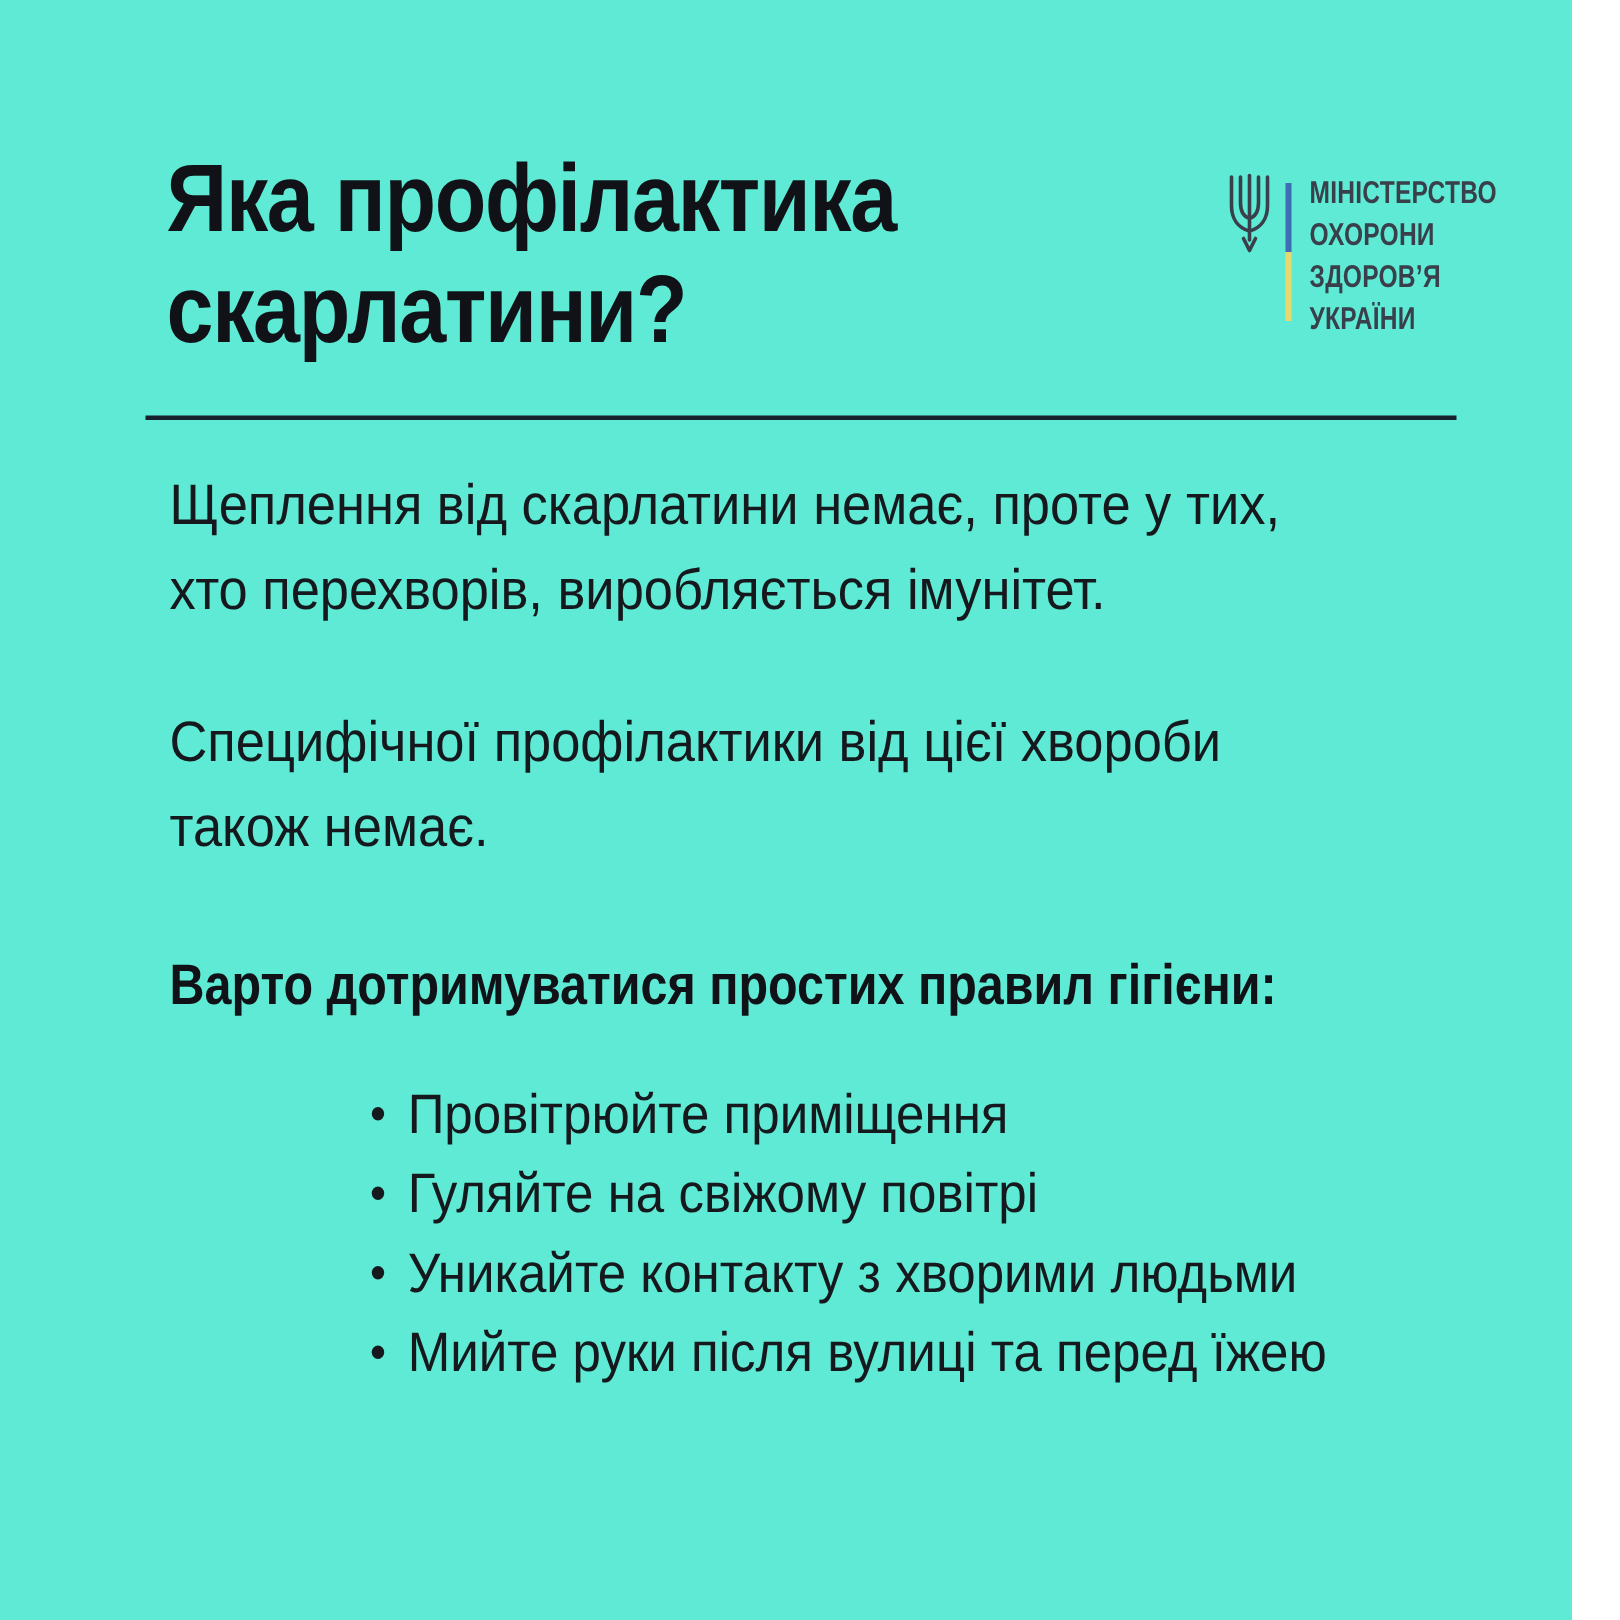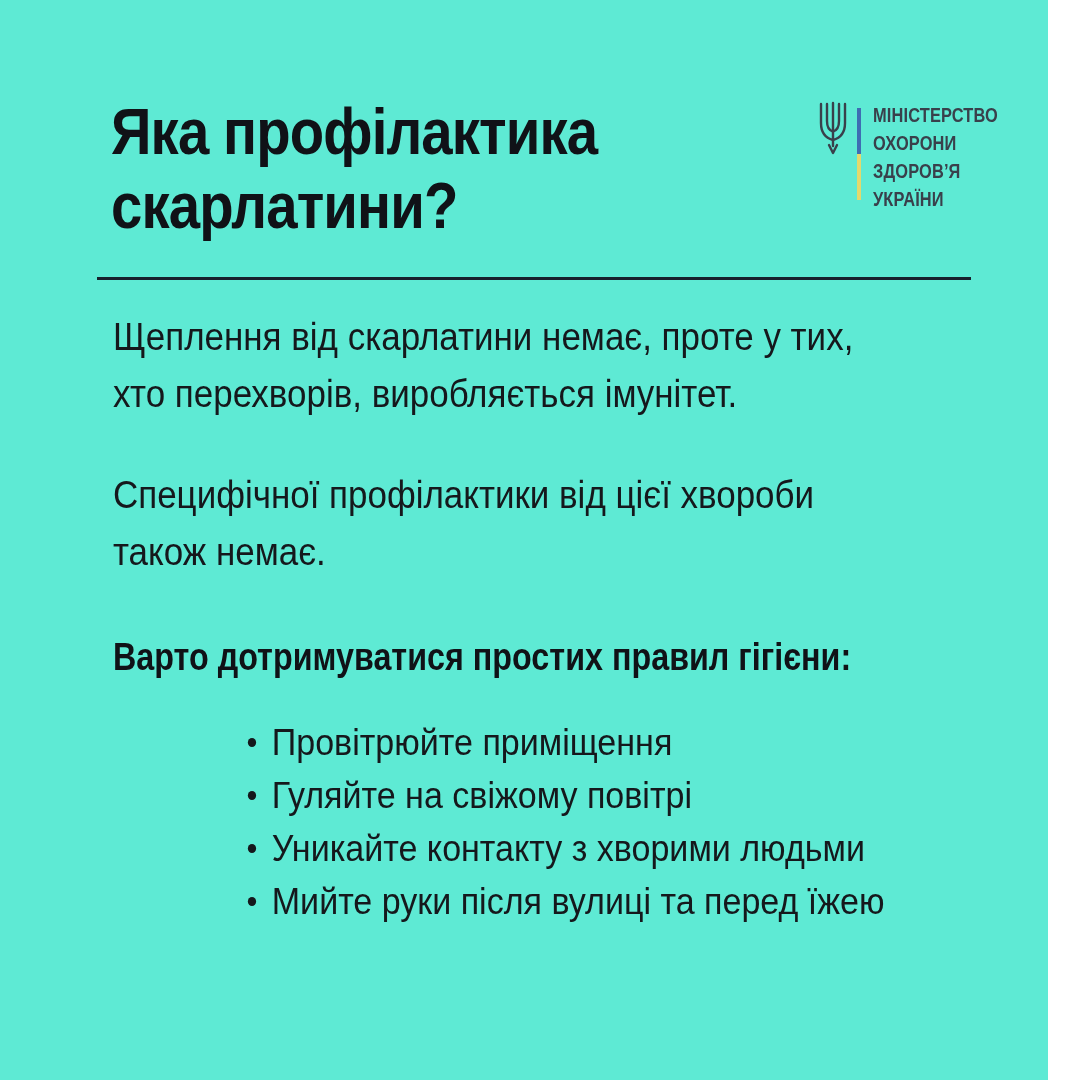--- a/index.html
+++ b/index.html
@@ -27,21 +27,21 @@
     white-space: pre-line;
     transform: scaleX(0.88);
     transform-origin: 0 0;
     font-stretch: condensed;
   }
 
   
   .logo {
     position: absolute;
     left: 813px;
-    top: 98px;
+    top: 112px;
     display: flex;
     align-items: flex-start;
   }
   .logo .trident { display: block; margin-top: 2px; }
   .logo .flagbar {
     width: 4px;
     height: 92px;
     margin-left: 4px;
     margin-top: 10px;
     background: linear-gradient(to bottom, #3E6DB3 0 50%, #E3D96E 50% 100%);

